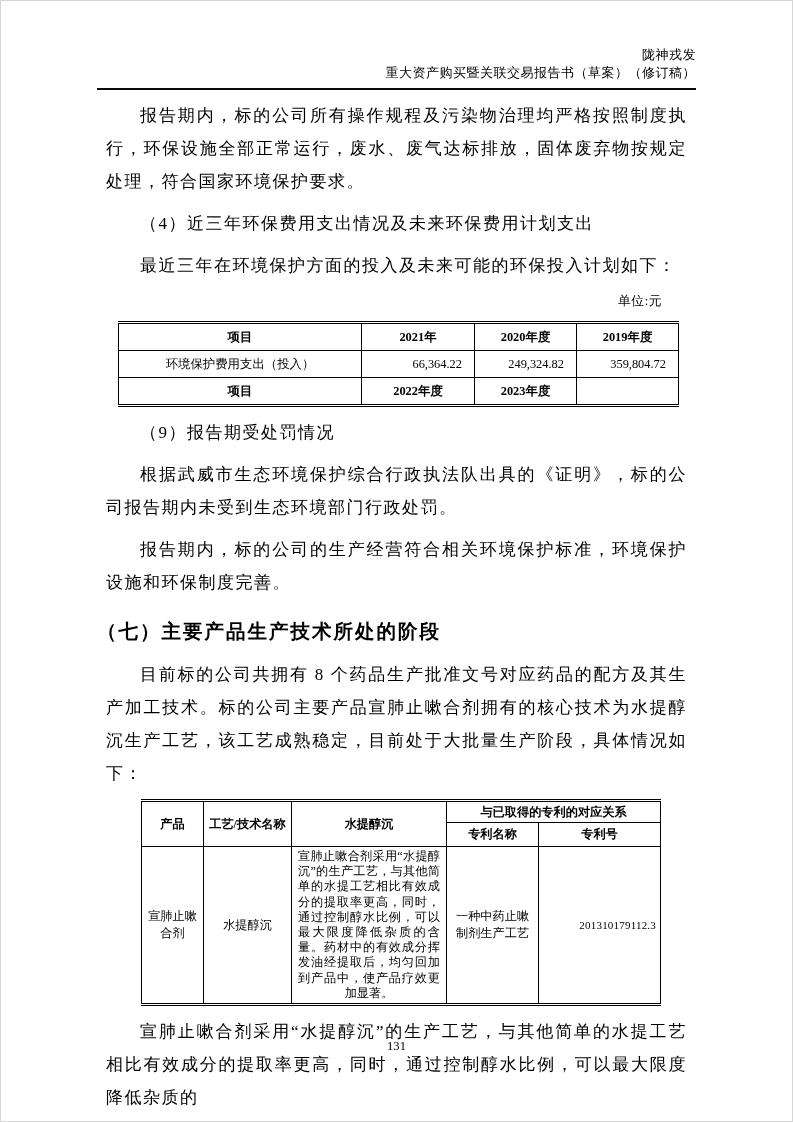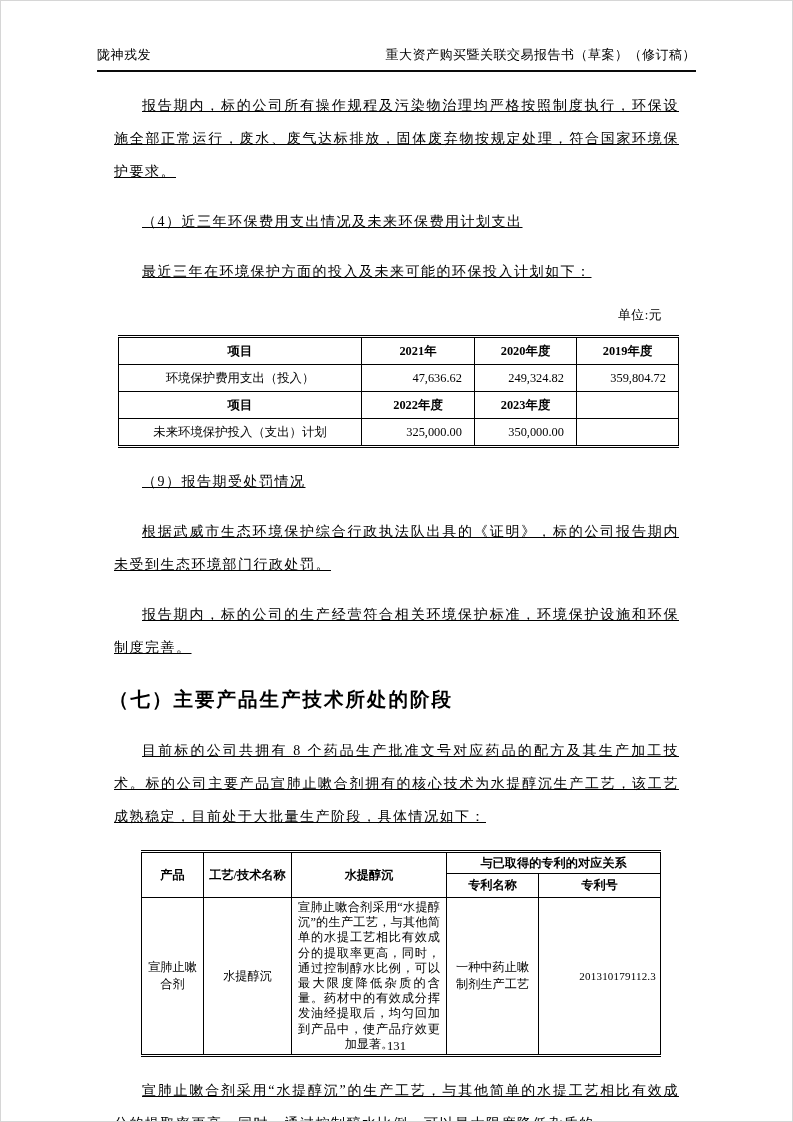--- a/index.html
+++ b/index.html
@@ -7,41 +7,41 @@
     width:793px;height:1122px;background:#fff;position:relative;
     margin:0 auto;box-sizing:border-box;border:1px solid #d6d6d6;
     font-family:"Liberation Serif","DejaVu Serif",serif;color:#000;
     overflow:hidden;
   }
   
   .doc-header{
     margin:0 96px;padding-top:45px;padding-bottom:6px;
     border-bottom:2.5px solid #0a0a0a;
     display:flex;justify-content:space-between;align-items:flex-end;
-    font-size:13px;letter-spacing:.5px;
+    font-size:13px;letter-spacing:.5px;flex-direction:column;
   }
   
   .content{margin:0 96px;}
   p.body{
-    margin:17px;font-size:14px;line-height:33px;letter-spacing:1.5px;
-    text-align:justify;text-indent:2em;text-decoration:underline;
+    margin:9px;font-size:17px;line-height:33px;letter-spacing:1.5px;
+    text-align:justify;text-indent:2em;
   }
   p.single{text-align:left;}
   .mt-p1{margin-top:15px;}
   .mt-h4{margin-top:13px;}
   .mt-p2{margin-top:7px;}
   .unit{
     margin-top:2px;font-size:12.8px;line-height:20px;text-align:right;
     padding-right:34px;letter-spacing:.5px;
   }
   .mt-h5{margin-top:10px;}
   .mt-p3{margin-top:5px;}
   .mt-p4{margin-top:7px;}
   .h7{
-    margin:14px 0 0 12px;font-family:"Liberation Sans","DejaVu Sans",sans-serif;
+    margin:14px 0 0 0;font-family:"Liberation Sans","DejaVu Sans",sans-serif;
     font-weight:700;font-size:19.5px;line-height:36px;letter-spacing:2px;
     text-align:left;text-indent:0;
   }
   .mt-p5{margin-top:5px;}
   .mt-p6{margin-top:13px;}
   
   table{border-collapse:collapse;table-layout:fixed;}
   td{border:1px solid #000;vertical-align:middle;overflow:hidden;}
   .t1{
     width:560px;margin:10px 0 8px 21px;
@@ -101,34 +101,28 @@
       </colgroup>
       <tbody>
           <tr class="hdr">
         <td>项目</td>
         <td>2021年</td>
         <td>2020年度</td>
         <td>2019年度</td>
       </tr>
       <tr>
         <td class="c">环境保护费用支出（投入）</td>
-        <td class="r">47,636.62</td>
+        <td class="r">66,364.22</td>
         <td class="r">249,324.82</td>
         <td class="r">359,804.72</td>
       </tr>
       <tr class="hdr">
         <td>项目</td>
         <td>2022年度</td>
         <td>2023年度</td>
-        <td></td>
-      </tr>
-      <tr>
-        <td class="c">未来环境保护投入（支出）计划</td>
-        <td class="r">325,000.00</td>
-        <td class="r">350,000.00</td>
         <td></td>
       </tr>
     </tbody>
       </table>
 
     <p class="body single mt-h5">（9）报告期受处罚情况</p>
 
     <p class="body mt-p4">根据武威市生态环境保护综合行政执法队出具的《证明》，标的公司报告期内未受到生态环境部门行政处罚。</p>
 
     <p class="body mt-p3">报告期内，标的公司的生产经营符合相关环境保护标准，环境保护设施和环保制度完善。</p>

